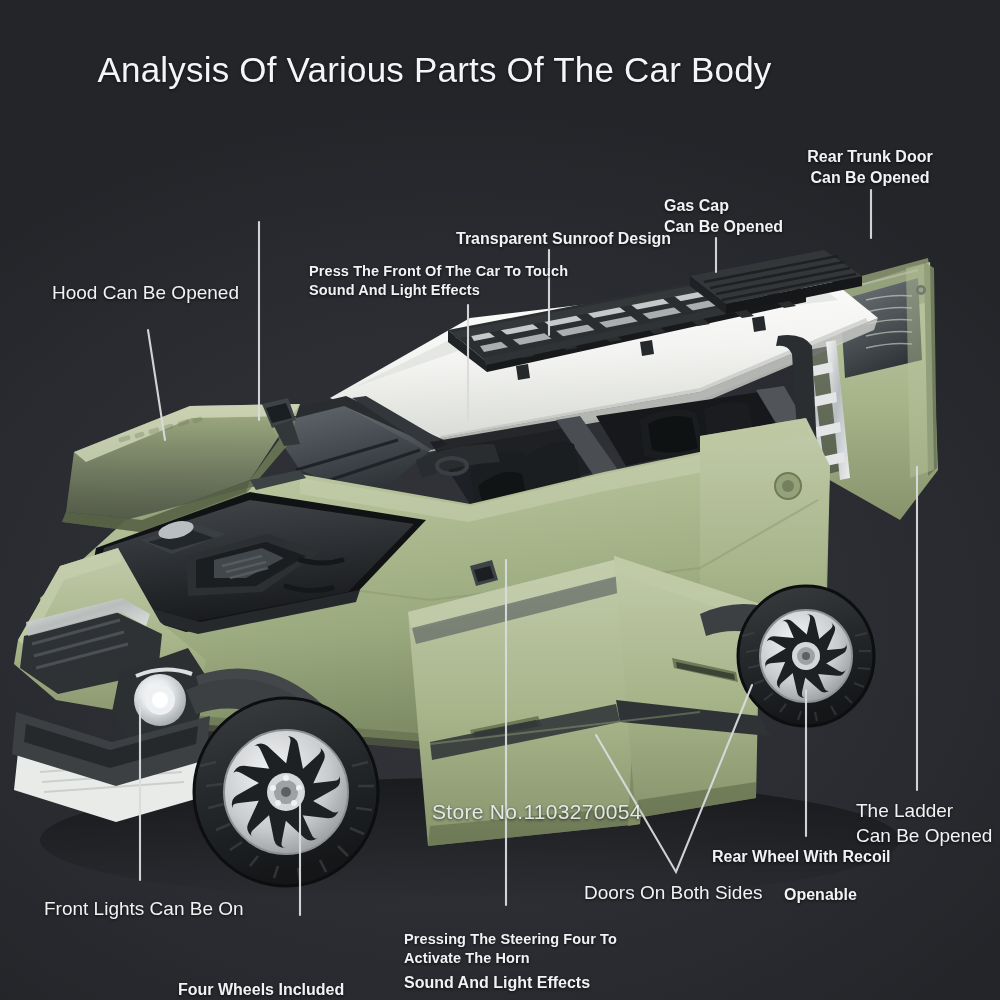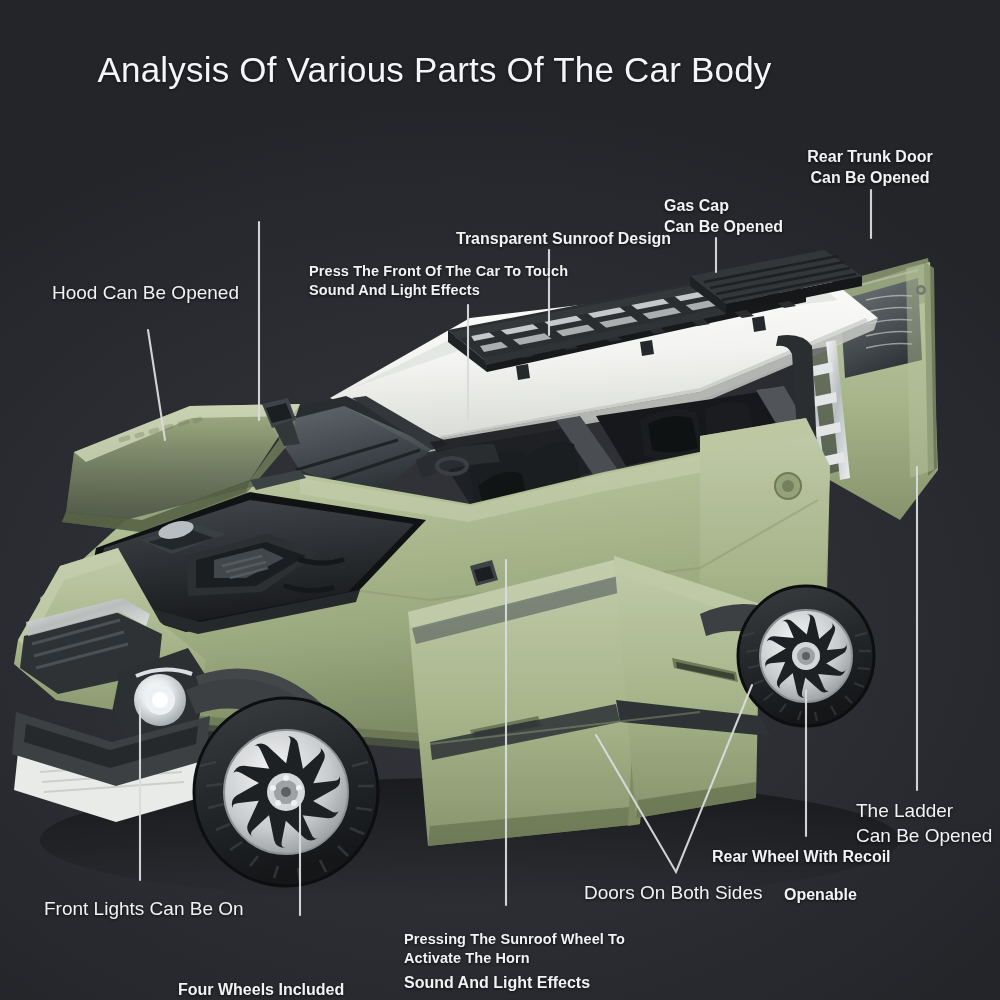--- a/index.html
+++ b/index.html
@@ -466,20 +466,21 @@
   <div class="lbl md" style="left:456px;top:228px;">Transparent Sunroof Design</div>
   <div class="lbl md" style="left:664px;top:195px;">Gas Cap
 Can Be Opened</div>
   <div class="lbl md c" style="left:790px;top:146px;width:160px;">Rear Trunk Door
 Can Be Opened</div>
   <div class="lbl bigger" style="left:856px;top:798px;">The Ladder
 Can Be Opened</div>
   <div class="lbl md" style="left:712px;top:846px;">Rear Wheel With Recoil</div>
   <div class="lbl bigger" style="left:584px;top:880px;">Doors On Both Sides</div>
   <div class="lbl md" style="left:784px;top:884px;">Openable</div>
-  <div class="lbl sm" style="left:404px;top:930px;">Pressing The Sunroof Wheel To
+  <div class="lbl sm" style="left:404px;top:930px;">Pressing The Steering Four To
 Activate The Horn</div>
   <div class="lbl md" style="left:404px;top:972px;">Sound And Light Effects</div>
   <div class="lbl md" style="left:178px;top:940px;margin-top:39px;">Four Wheels Included
 Shock Absorber System</div>
   <div class="lbl bigger" style="left:44px;top:896px;">Front Lights Can Be On</div>
 
+  <div class="watermark">Store No.1103270054</div>
 </div>
 
 </body></html>

